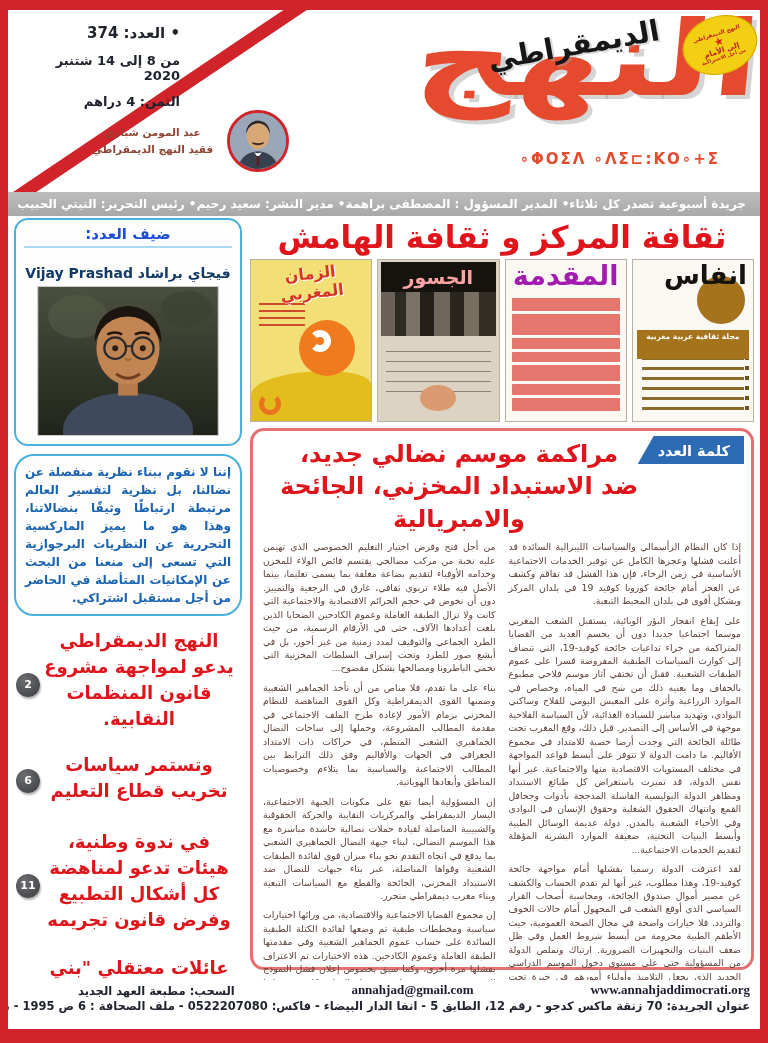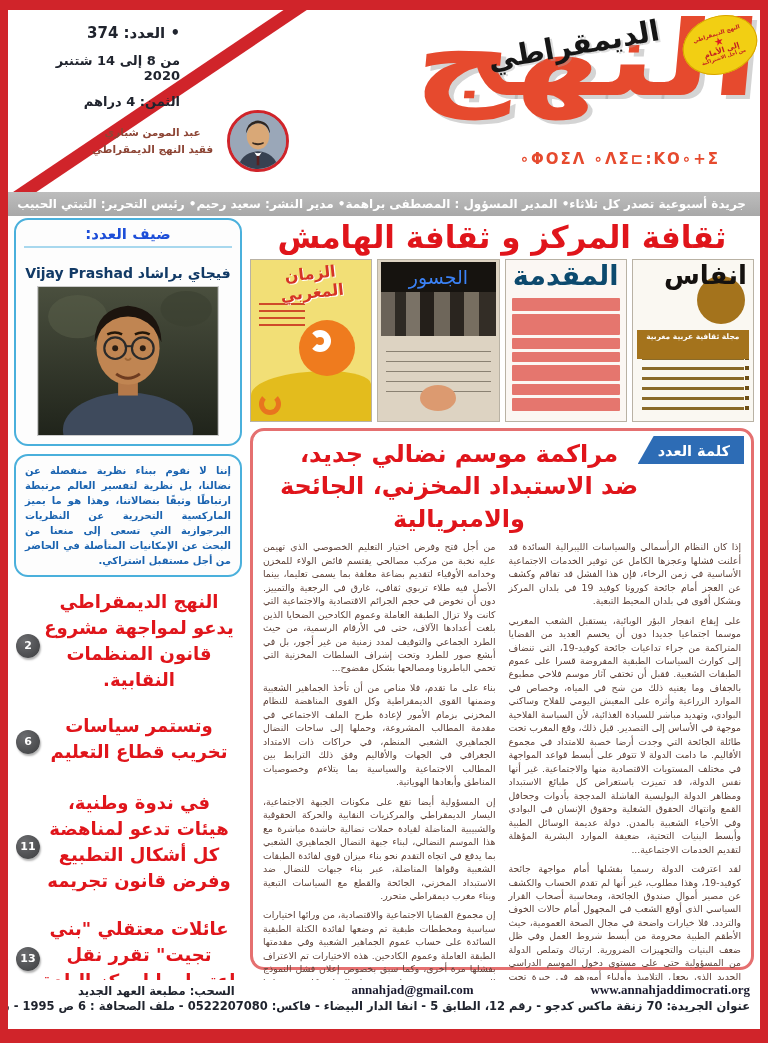--- a/index.html
+++ b/index.html
@@ -43,22 +43,22 @@
   .content{display:flex;gap:8px;padding:2px 6px 0;height:764px;overflow:hidden}
   .sidebar{width:228px;flex:none}
   .main{flex:1;min-width:0}
   
   .guest-box{border:2px solid #4ab0dc;border-radius:14px;padding:5px 8px 8px;text-align:center;background:#fdfdfd}
   .kicker{font-size:15px;font-weight:bold;color:#1d4ed8;border-bottom:2px solid #a8d8ee;
           padding-bottom:3px;margin-bottom:17px;direction:rtl}
   .guest-name{font-size:14px;font-weight:bold;color:#123a66;margin-bottom:5px;direction:rtl}
   .guest-photo{width:182px;height:150px;margin:0 auto;display:block;border:1px solid #ccc}
   
-  .quote-box{border:2px solid #4ab0dc;border-radius:14px;padding:7px 9px;margin-top:8px;direction:rtl;
-             text-align:justify;color:#1a63b0;font-weight:bold;font-size:10px;line-height:1.5;background:#fdfdfd}
+  .quote-box{border:2px solid #4ab0dc;border-radius:20px;padding:7px 9px;margin-top:8px;direction:rtl;
+             text-align:justify;color:#1a63b0;font-weight:bold;font-size:12px;line-height:1.5;background:#fdfdfd}
   
   .headline-item{position:relative;padding:0 6px 0 28px;direction:rtl;text-align:center;
                  color:#e0151b;font-weight:bold;font-size:18px;line-height:1.45;cursor:pointer}
   .h1{margin-top:12px}.h2{margin-top:20px}.h3{margin-top:24px}.h4{margin-top:22px}
   .badge-page{position:absolute;left:2px;top:55%;transform:translateY(-50%);width:24px;height:24px;
               border-radius:50%;background:radial-gradient(circle at 35% 30%,#6c6d70,#3c3d3f);
               color:#fff;font-size:11px;display:flex;align-items:center;justify-content:center;
               font-weight:bold;box-shadow:1px 2px 2px rgba(0,0,0,.3)}
   
   .main-headline{font-size:31px;font-weight:bold;color:#e0151b;text-align:center;direction:rtl;
@@ -71,27 +71,27 @@
   .anfas-title{position:absolute;top:0;right:6px;left:4px;font-size:26px;font-weight:bold;color:#151210;
                direction:rtl;text-align:right;z-index:2}
   .anfas-band{position:absolute;top:70px;left:4px;right:4px;height:29px;background:#a4731c;color:#fff;
               font-size:7.5px;text-align:center;line-height:13px;font-weight:bold;direction:rtl;z-index:2}
   .anfas-list{position:absolute;top:90px;right:9px;left:9px;direction:rtl}
   .anfas-list div{height:3px;background:#8a6b2a;margin:7px 0;position:relative}
   .anfas-list div::before{content:"";position:absolute;right:-5px;top:-1px;width:4px;height:4px;background:#6d4f17}
   
   .c-muq{background:#fbf7f3}
   .muq-title{position:absolute;top:0;left:2px;right:2px;text-align:center;font-size:27px;font-weight:bold;
-             color:#0c4a6e;direction:rtl;z-index:2}
+             color:#a21caf;direction:rtl;z-index:2}
   .muq-rows{position:absolute;top:38px;left:6px;right:6px}
   .muq-rows div{background:#e5766e;margin-bottom:3px;border-radius:1px}
   
   .c-jus{background:#ddd3c2}
-  .jus-band{position:absolute;top:2px;left:3px;right:3px;height:30px;background:#16130f;color:#3b82f6;
-            font-size:19px;font-weight:normal;text-align:center;line-height:30px;direction:rtl}
+  .jus-band{position:absolute;top:2px;left:3px;right:3px;height:30px;background:#16130f;color:#fca5a5;
+            font-size:19px;font-weight:bold;text-align:center;line-height:30px;direction:rtl}
   .jus-photo{position:absolute;top:32px;left:3px;right:3px;height:44px;
              background:linear-gradient(90deg,#6a6258 0 12%,#2e2a24 12% 22%,#7a7266 22% 34%,#241f1a 34% 46%,
              #6e665a 46% 60%,#2a251f 60% 72%,#776e60 72% 85%,#332d26 85% 100%)}
   .jus-lines{position:absolute;top:82px;left:8px;right:8px}
   .jus-lines div{height:1px;background:#8a8172;margin:9px 0}
   .jus-dot{position:absolute;bottom:10px;left:50%;transform:translateX(-50%);width:36px;height:26px;
            border-radius:50%;background:#dc9a70}
   
   .c-zam{background:#f2df76}
   .zam-title{position:absolute;top:4px;right:2px;left:2px;text-align:center;color:#d63425;font-size:16px;

